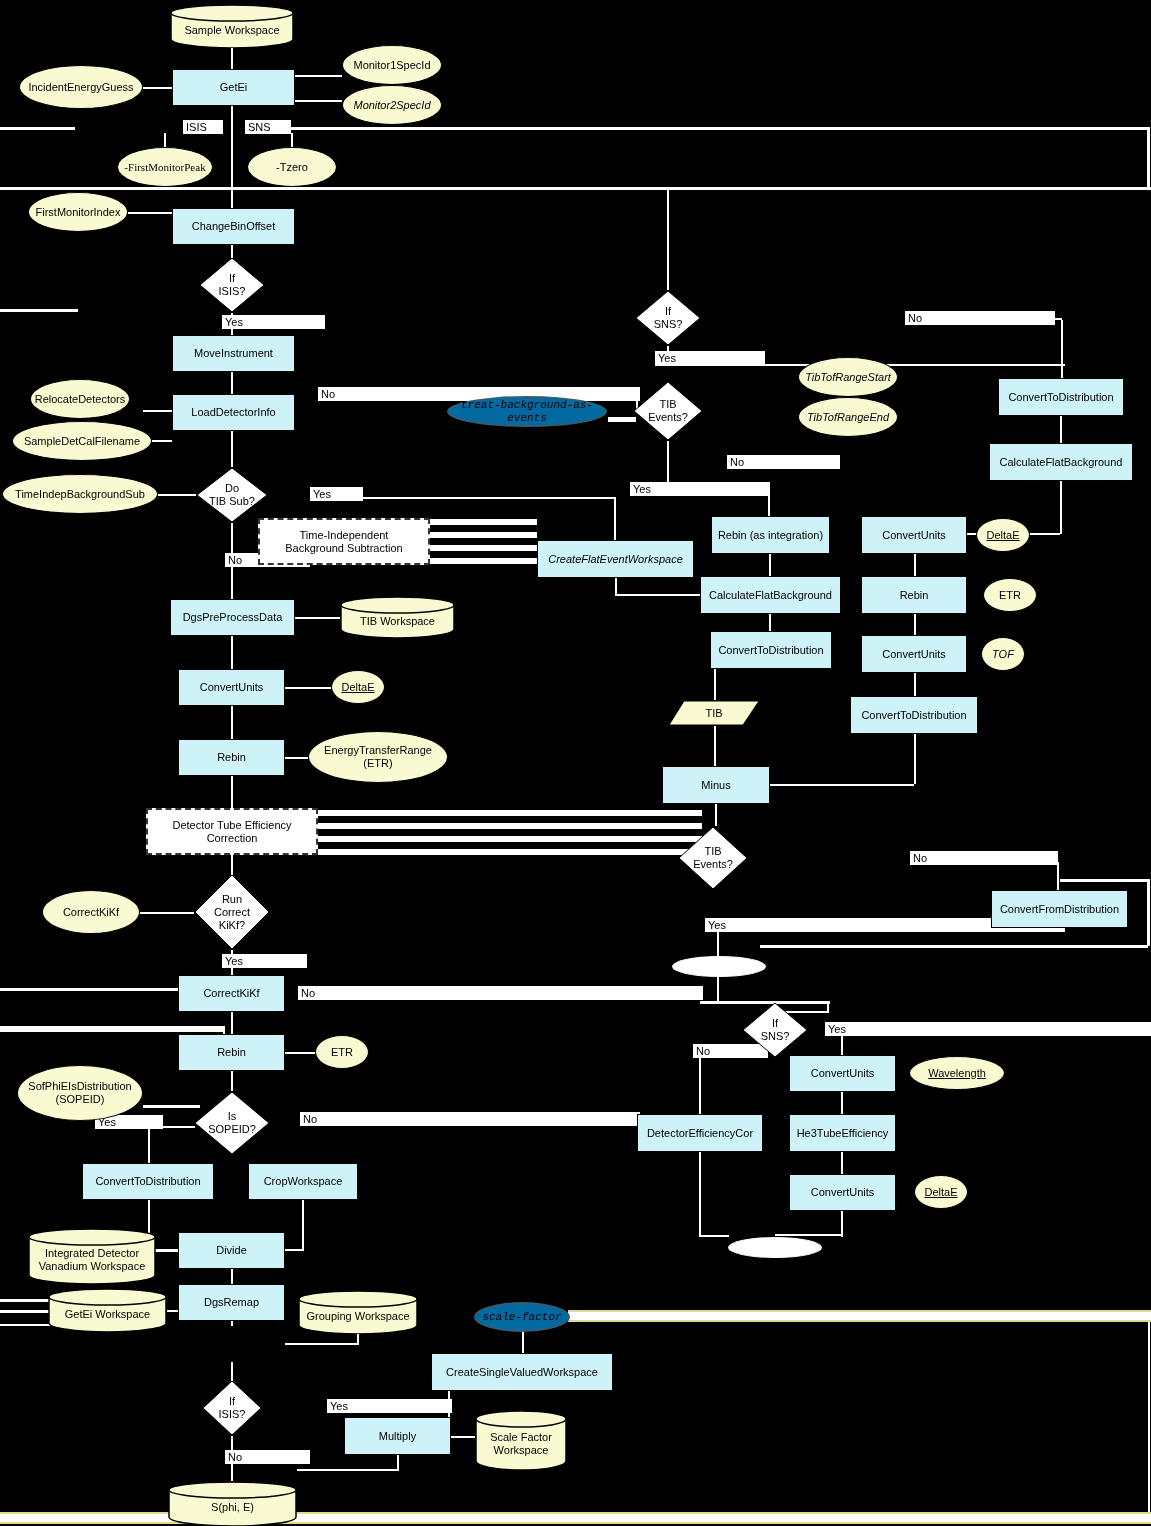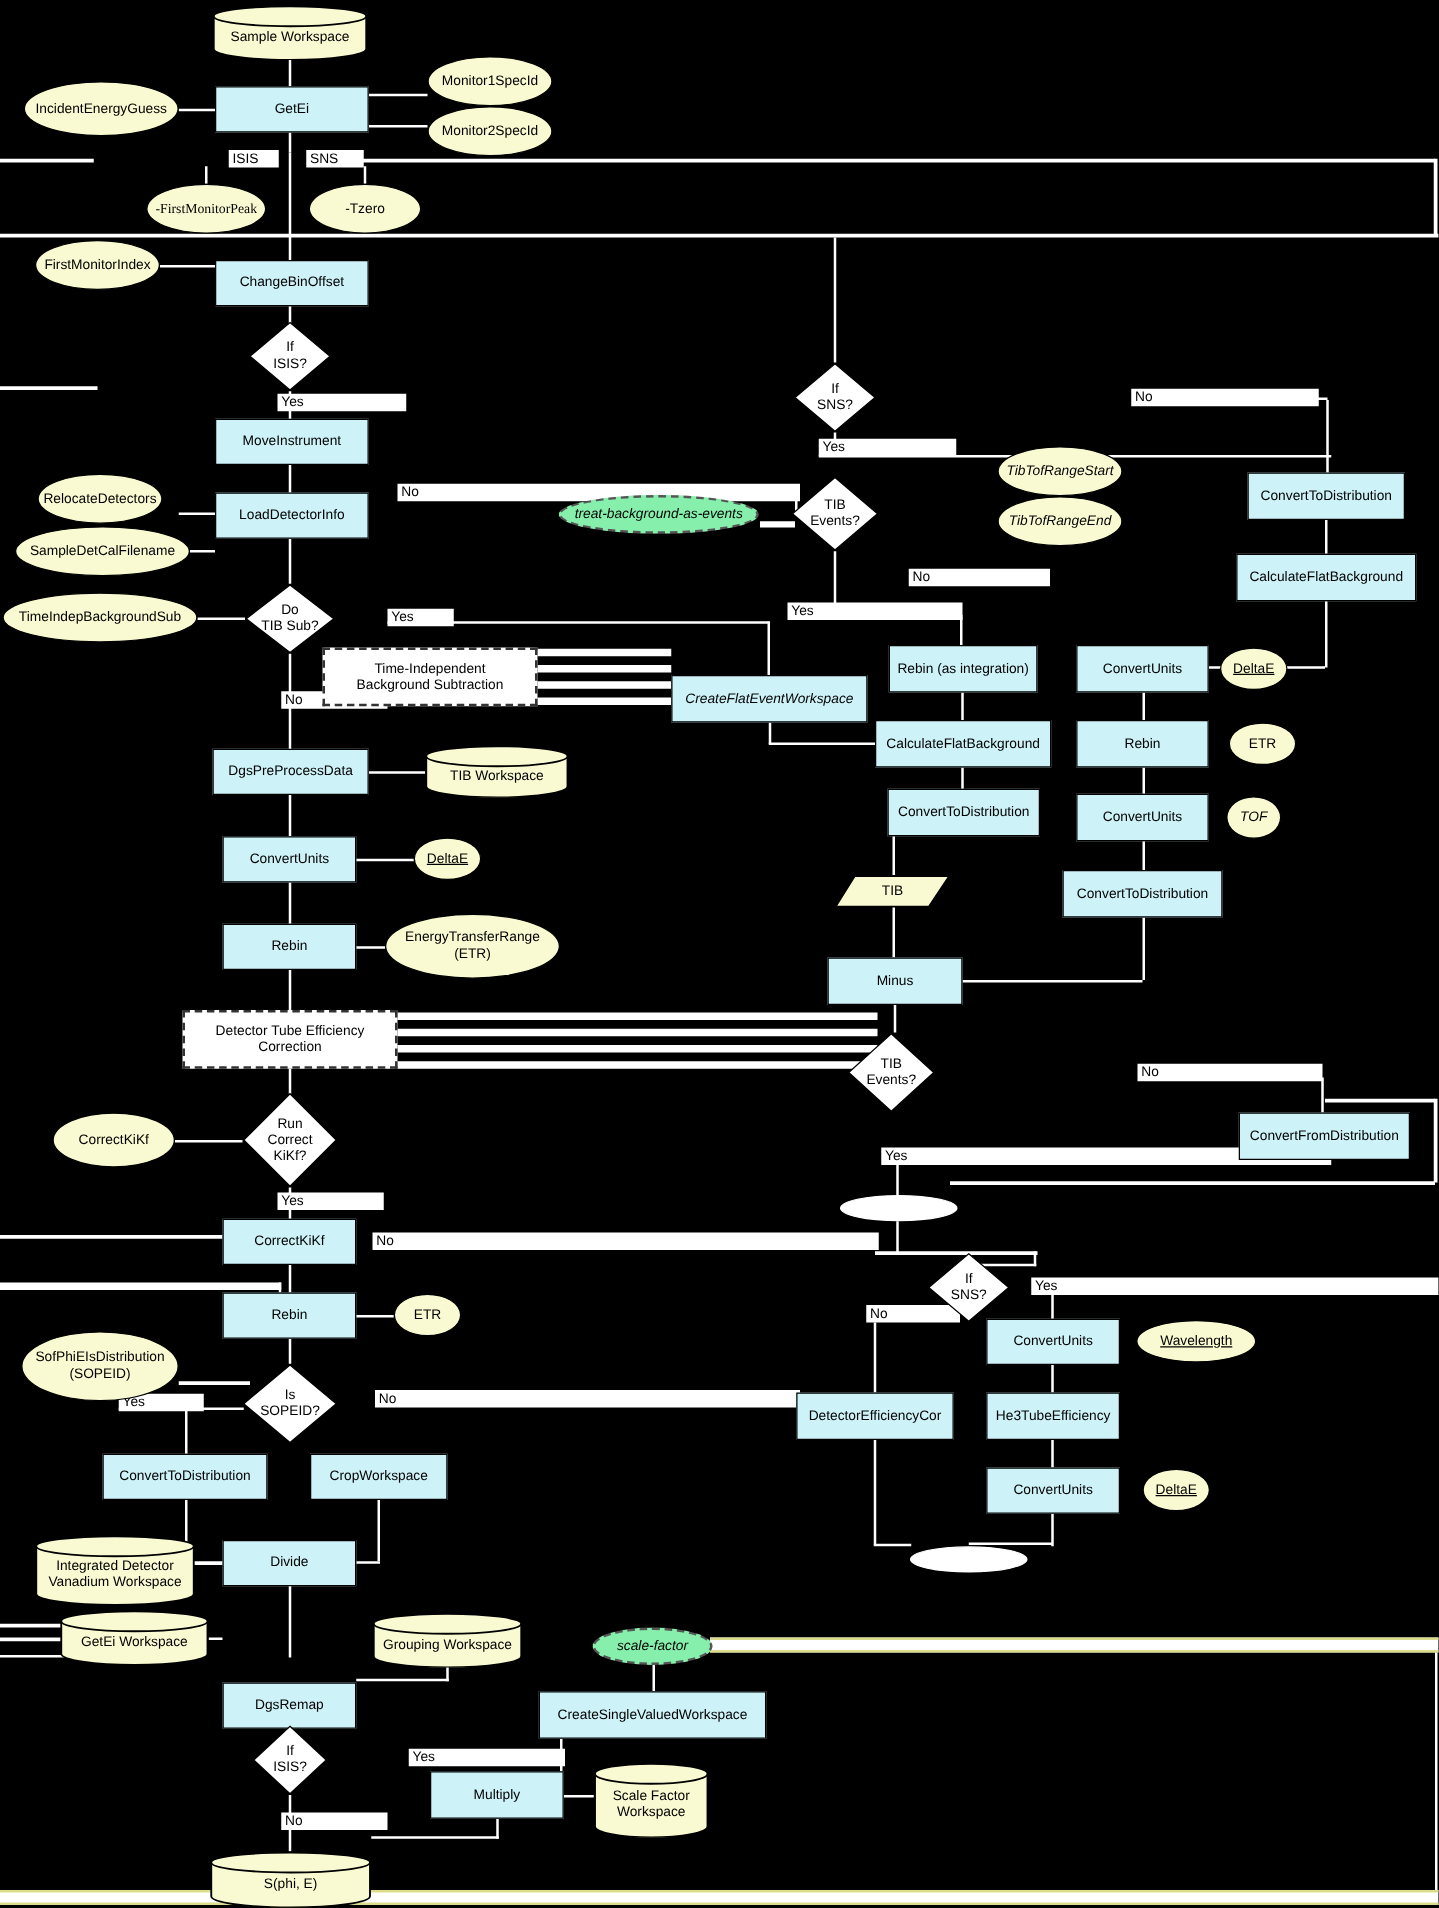--- a/index.html
+++ b/index.html
@@ -5,21 +5,21 @@
   html,body{margin:0;padding:0;background:#000;}
   #stage{position:relative;width:1151px;height:1526px;background:#000;overflow:hidden;
          font-family:"Liberation Sans",sans-serif;}
   .node{position:absolute;display:flex;align-items:center;justify-content:center;
         text-align:center;font-size:11px;line-height:13px;color:#000;
         white-space:pre-line;box-sizing:border-box;z-index:3;}
   .process{background:#CDF2F7;border:1px solid #000;}
   .ellipse{background:#FAFAD2;border:1px solid #000;border-radius:50%;}
   .connector{background:#fff;border:1px solid #fff;border-radius:50%;}
   .group{background:#fff;border:2px dashed #333;}
-  .note-ell{background:#86efac;border:2px dashed #555;border-radius:50%;}
+  .note-ell{background:#0369a1;border:2px dashed #555;border-radius:50%;font-family:Liberation Mono, monospace;}
   .italic{font-style:italic;}
   .underline .lbl-text{text-decoration:underline;}
   .shape-svg{position:absolute;left:0;top:0;width:100%;height:100%;z-index:1;}
   .lbl-overlay{position:absolute;left:0;top:0;width:100%;height:100%;display:flex;
                align-items:center;justify-content:center;z-index:2;white-space:pre-line;}
   .cylinder .lbl-overlay{padding-top:8px;box-sizing:border-box;}
   .edge{position:absolute;background:#fff;z-index:1;}
   .band{position:absolute;background:#fff;border-top:2px solid #DCDC8C;
         border-bottom:2px solid #DCDC8C;box-sizing:border-box;z-index:1;}
   .elabel{position:absolute;background:#fff;color:#000;font-size:11px;height:14px;
@@ -164,21 +164,21 @@
     <div class="elabel" style="left: 693px; top: 1044px; width: 75px;">No</div>
     <div class="elabel" style="left: 327px; top: 1399px; width: 125px;">Yes</div>
     <div class="elabel" style="left: 225px; top: 1450px; width: 85px;">No</div>
     <div class="node cylinder" style="left: 170px; top: 4px; width: 124px; height: 44px;"><svg class="shape-svg" viewBox="0 0 124 44">
         <path d="M1 9 L1 35 A61 9 0 0 0 123 35 L123 9" fill="#FAFAD2" stroke="#000" stroke-width="1.5"></path>
         <ellipse cx="62" cy="9" rx="61" ry="8" fill="#FAFAD2" stroke="#000" stroke-width="1.5"></ellipse>
       </svg><span class="lbl-overlay"><span class="lbl-text">Sample Workspace</span></span></div>
     <div class="node ellipse" style="left: 19px; top: 65px; width: 124px; height: 44px;"><span class="lbl-text">IncidentEnergyGuess</span></div>
     <div class="node process" style="left: 172px; top: 69px; width: 123px; height: 37px;"><span class="lbl-text">GetEi</span></div>
     <div class="node ellipse" style="left: 342px; top: 45px; width: 100px; height: 40px;"><span class="lbl-text">Monitor1SpecId</span></div>
-    <div class="node ellipse" style="left: 342px; top: 85px; width: 100px; height: 40px;"><span class="lbl-text">Monitor2SpecId</span></div>
+    <div class="node ellipse" style="left: 342px; top: 85px; width: 100px; height: 40px; font-style: italic;"><span class="lbl-text">Monitor2SpecId</span></div>
     <div class="node ellipse" style="left: 117px; top: 147px; width: 96px; height: 40px; font-family: Liberation Serif, serif;"><span class="lbl-text">-FirstMonitorPeak</span></div>
     <div class="node ellipse" style="left: 247px; top: 147px; width: 90px; height: 40px;"><span class="lbl-text">-Tzero</span></div>
     <div class="node ellipse" style="left: 28px; top: 192px; width: 100px; height: 40px;"><span class="lbl-text">FirstMonitorIndex</span></div>
     <div class="node process" style="left: 172px; top: 208px; width: 123px; height: 37px;"><span class="lbl-text">ChangeBinOffset</span></div>
     <div class="node decision" style="left: 199px; top: 257px; width: 66px; height: 56px;"><svg class="shape-svg" viewBox="0 0 66 56">
         <polygon points="33,1 65,28 33,55 1,28" fill="#fff" stroke="#000"></polygon>
       </svg><span class="lbl-overlay"><span class="lbl-text">If
 ISIS?</span></span></div>
     <div class="node process" style="left: 172px; top: 335px; width: 123px; height: 37px;"><span class="lbl-text">MoveInstrument</span></div>
     <div class="node ellipse" style="left: 30px; top: 379px; width: 100px; height: 40px;"><span class="lbl-text">RelocateDetectors</span></div>
@@ -228,21 +228,21 @@
     <div class="node process" style="left: 178px; top: 1232px; width: 107px; height: 37px;"><span class="lbl-text">Divide</span></div>
     <div class="node cylinder" style="left: 48px; top: 1288px; width: 119px; height: 44px;"><svg class="shape-svg" viewBox="0 0 119 44">
         <path d="M1 9 L1 35 A58.5 9 0 0 0 118 35 L118 9" fill="#FAFAD2" stroke="#000" stroke-width="1.5"></path>
         <ellipse cx="59.5" cy="9" rx="58.5" ry="8" fill="#FAFAD2" stroke="#000" stroke-width="1.5"></ellipse>
       </svg><span class="lbl-overlay"><span class="lbl-text">GetEi Workspace</span></span></div>
     <div class="node cylinder" style="left: 298px; top: 1290px; width: 120px; height: 44px;"><svg class="shape-svg" viewBox="0 0 120 44">
         <path d="M1 9 L1 35 A59 9 0 0 0 119 35 L119 9" fill="#FAFAD2" stroke="#000" stroke-width="1.5"></path>
         <ellipse cx="60" cy="9" rx="59" ry="8" fill="#FAFAD2" stroke="#000" stroke-width="1.5"></ellipse>
       </svg><span class="lbl-overlay"><span class="lbl-text">Grouping Workspace</span></span></div>
     <div class="node note-ell italic" style="left: 474px; top: 1302px; width: 96px; height: 30px;"><span class="lbl-text">scale-factor</span></div>
-    <div class="node process" style="left: 178px; top: 1346px; width: 107px; height: 37px;"><span class="lbl-text">DgsRemap</span></div>
+    <div class="node process" style="left: 178px; top: 1284px; width: 107px; height: 37px;"><span class="lbl-text">DgsRemap</span></div>
     <div class="node process" style="left: 431px; top: 1353px; width: 182px; height: 38px;"><span class="lbl-text">CreateSingleValuedWorkspace</span></div>
     <div class="node decision" style="left: 202px; top: 1380px; width: 60px; height: 56px;"><svg class="shape-svg" viewBox="0 0 60 56">
         <polygon points="30,1 59,28 30,55 1,28" fill="#fff" stroke="#000"></polygon>
       </svg><span class="lbl-overlay"><span class="lbl-text">If
 ISIS?</span></span></div>
     <div class="node process" style="left: 344px; top: 1417px; width: 107px; height: 38px;"><span class="lbl-text">Multiply</span></div>
     <div class="node cylinder" style="left: 475px; top: 1410px; width: 92px; height: 60px;"><svg class="shape-svg" viewBox="0 0 92 60">
         <path d="M1 9 L1 51 A45 9 0 0 0 91 51 L91 9" fill="#FAFAD2" stroke="#000" stroke-width="1.5"></path>
         <ellipse cx="46" cy="9" rx="45" ry="8" fill="#FAFAD2" stroke="#000" stroke-width="1.5"></ellipse>
       </svg><span class="lbl-overlay"><span class="lbl-text">Scale Factor

